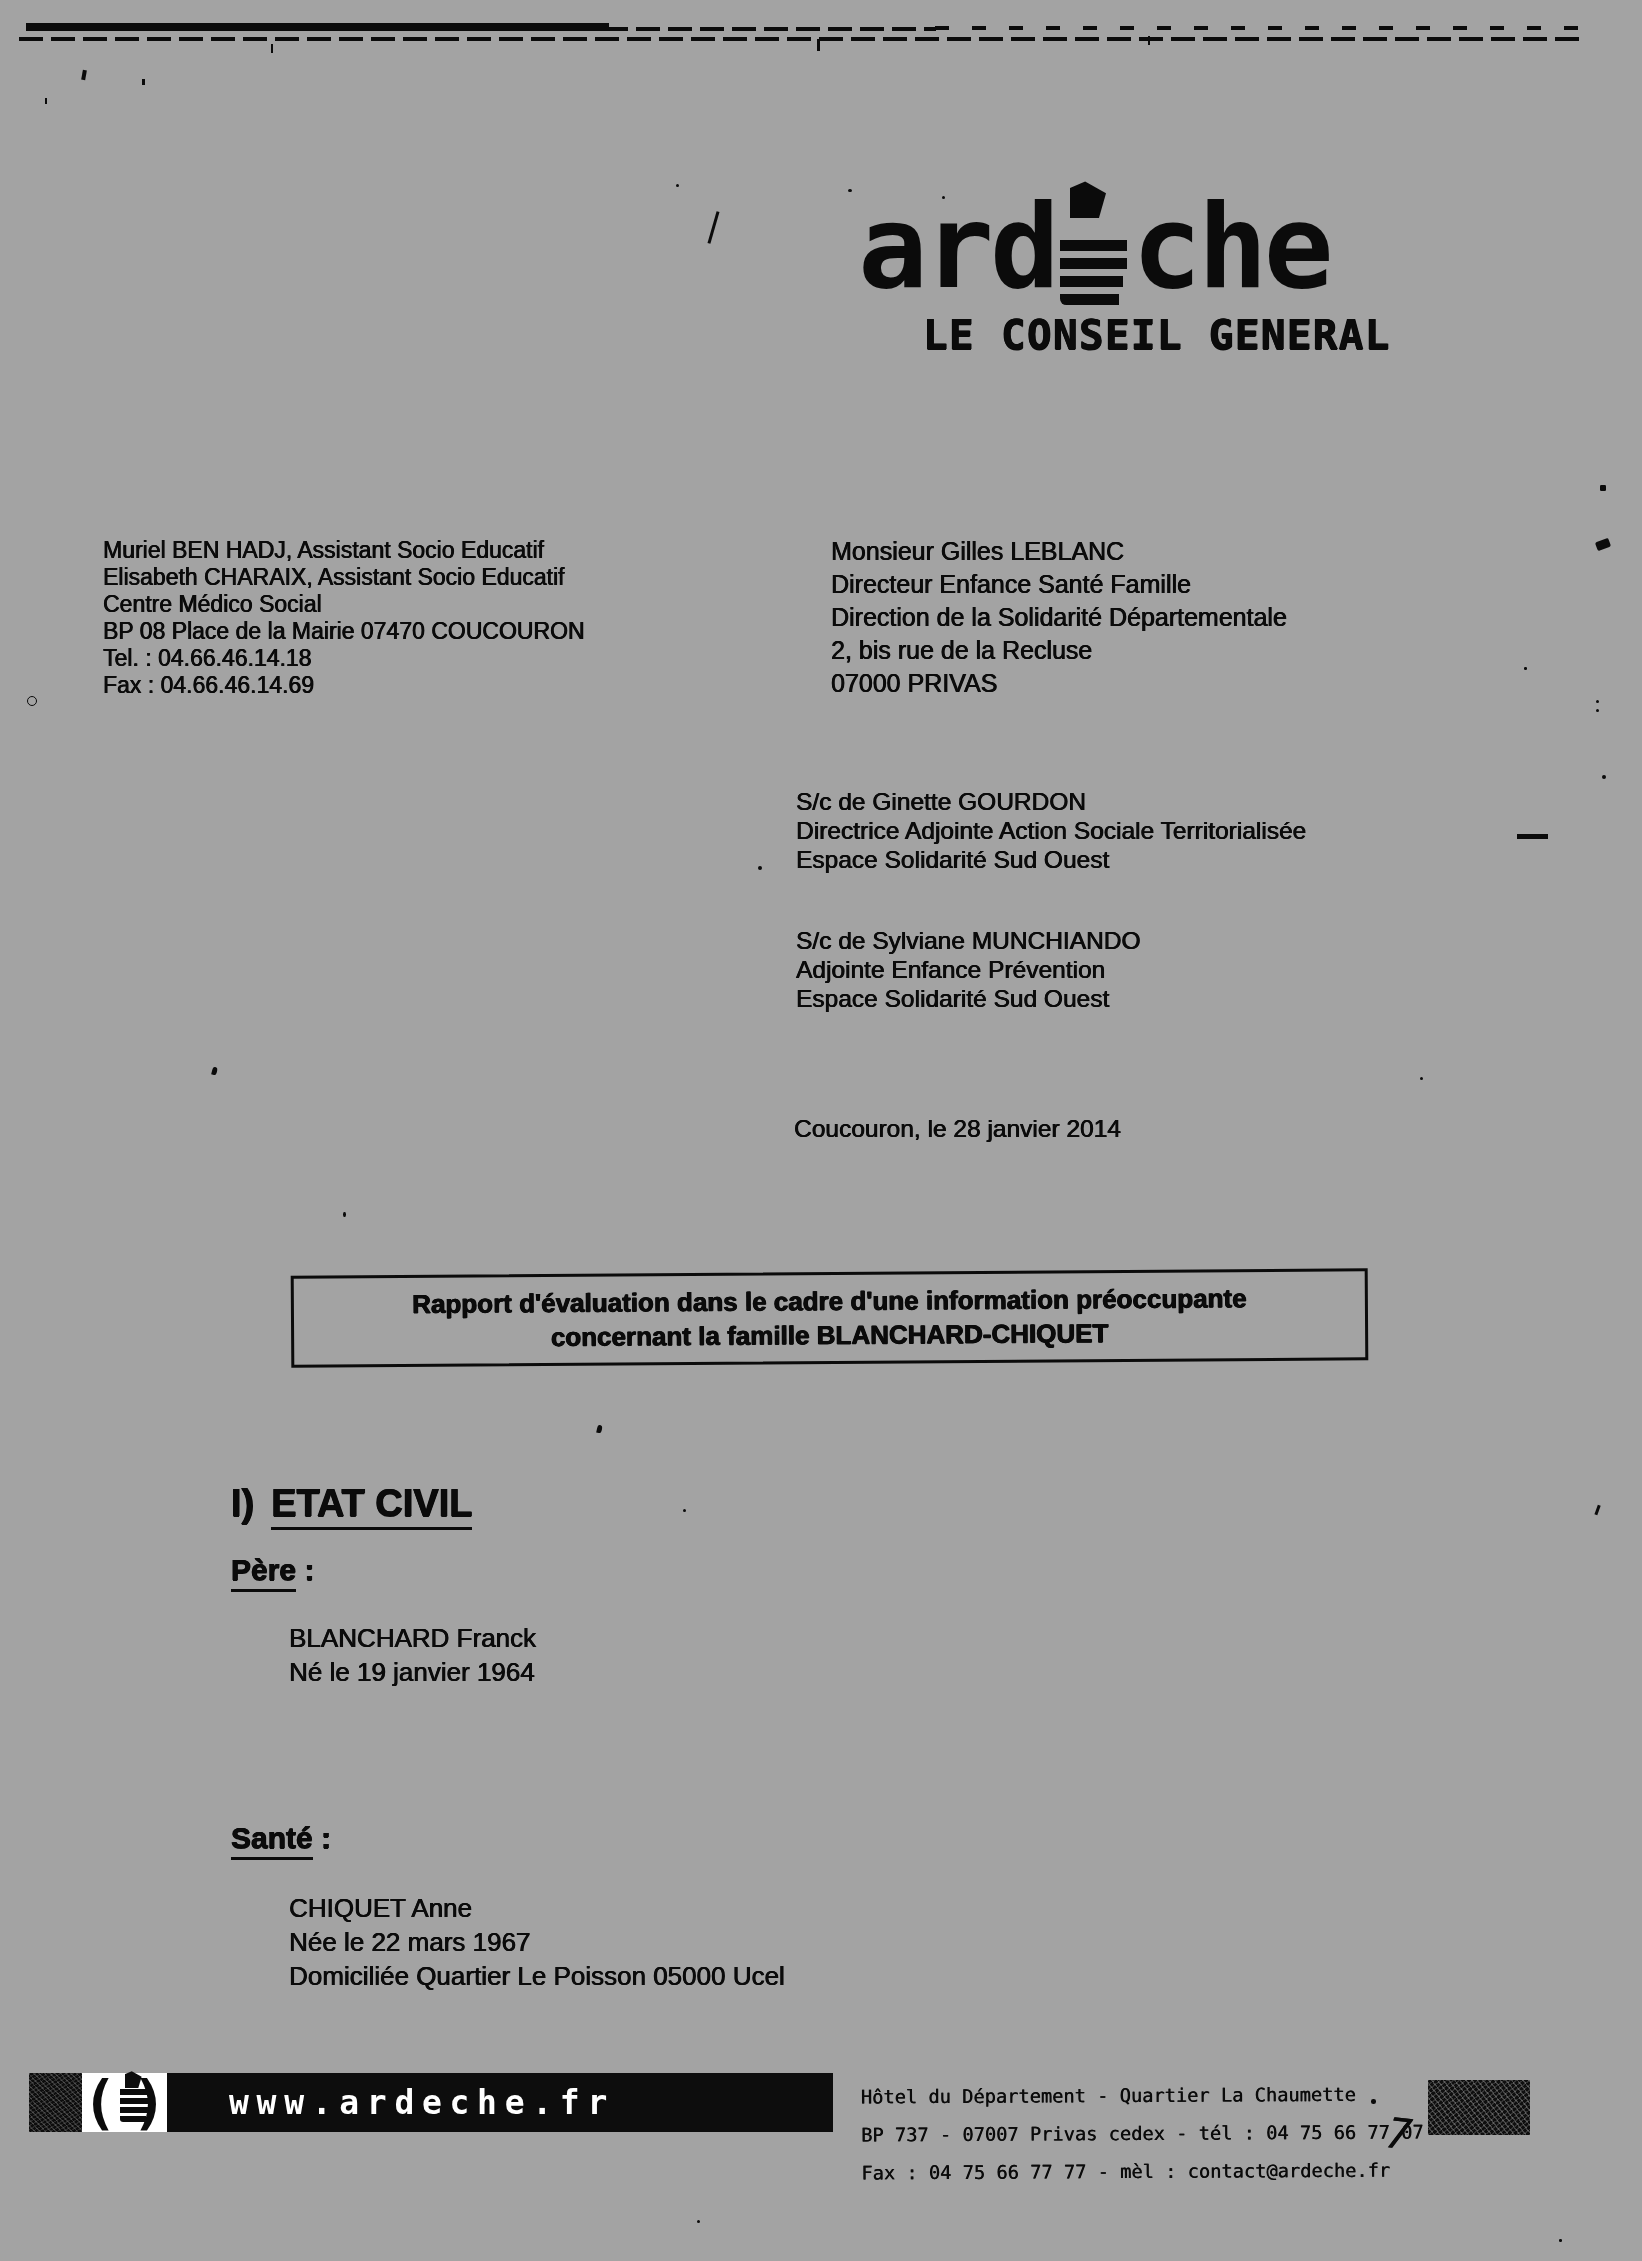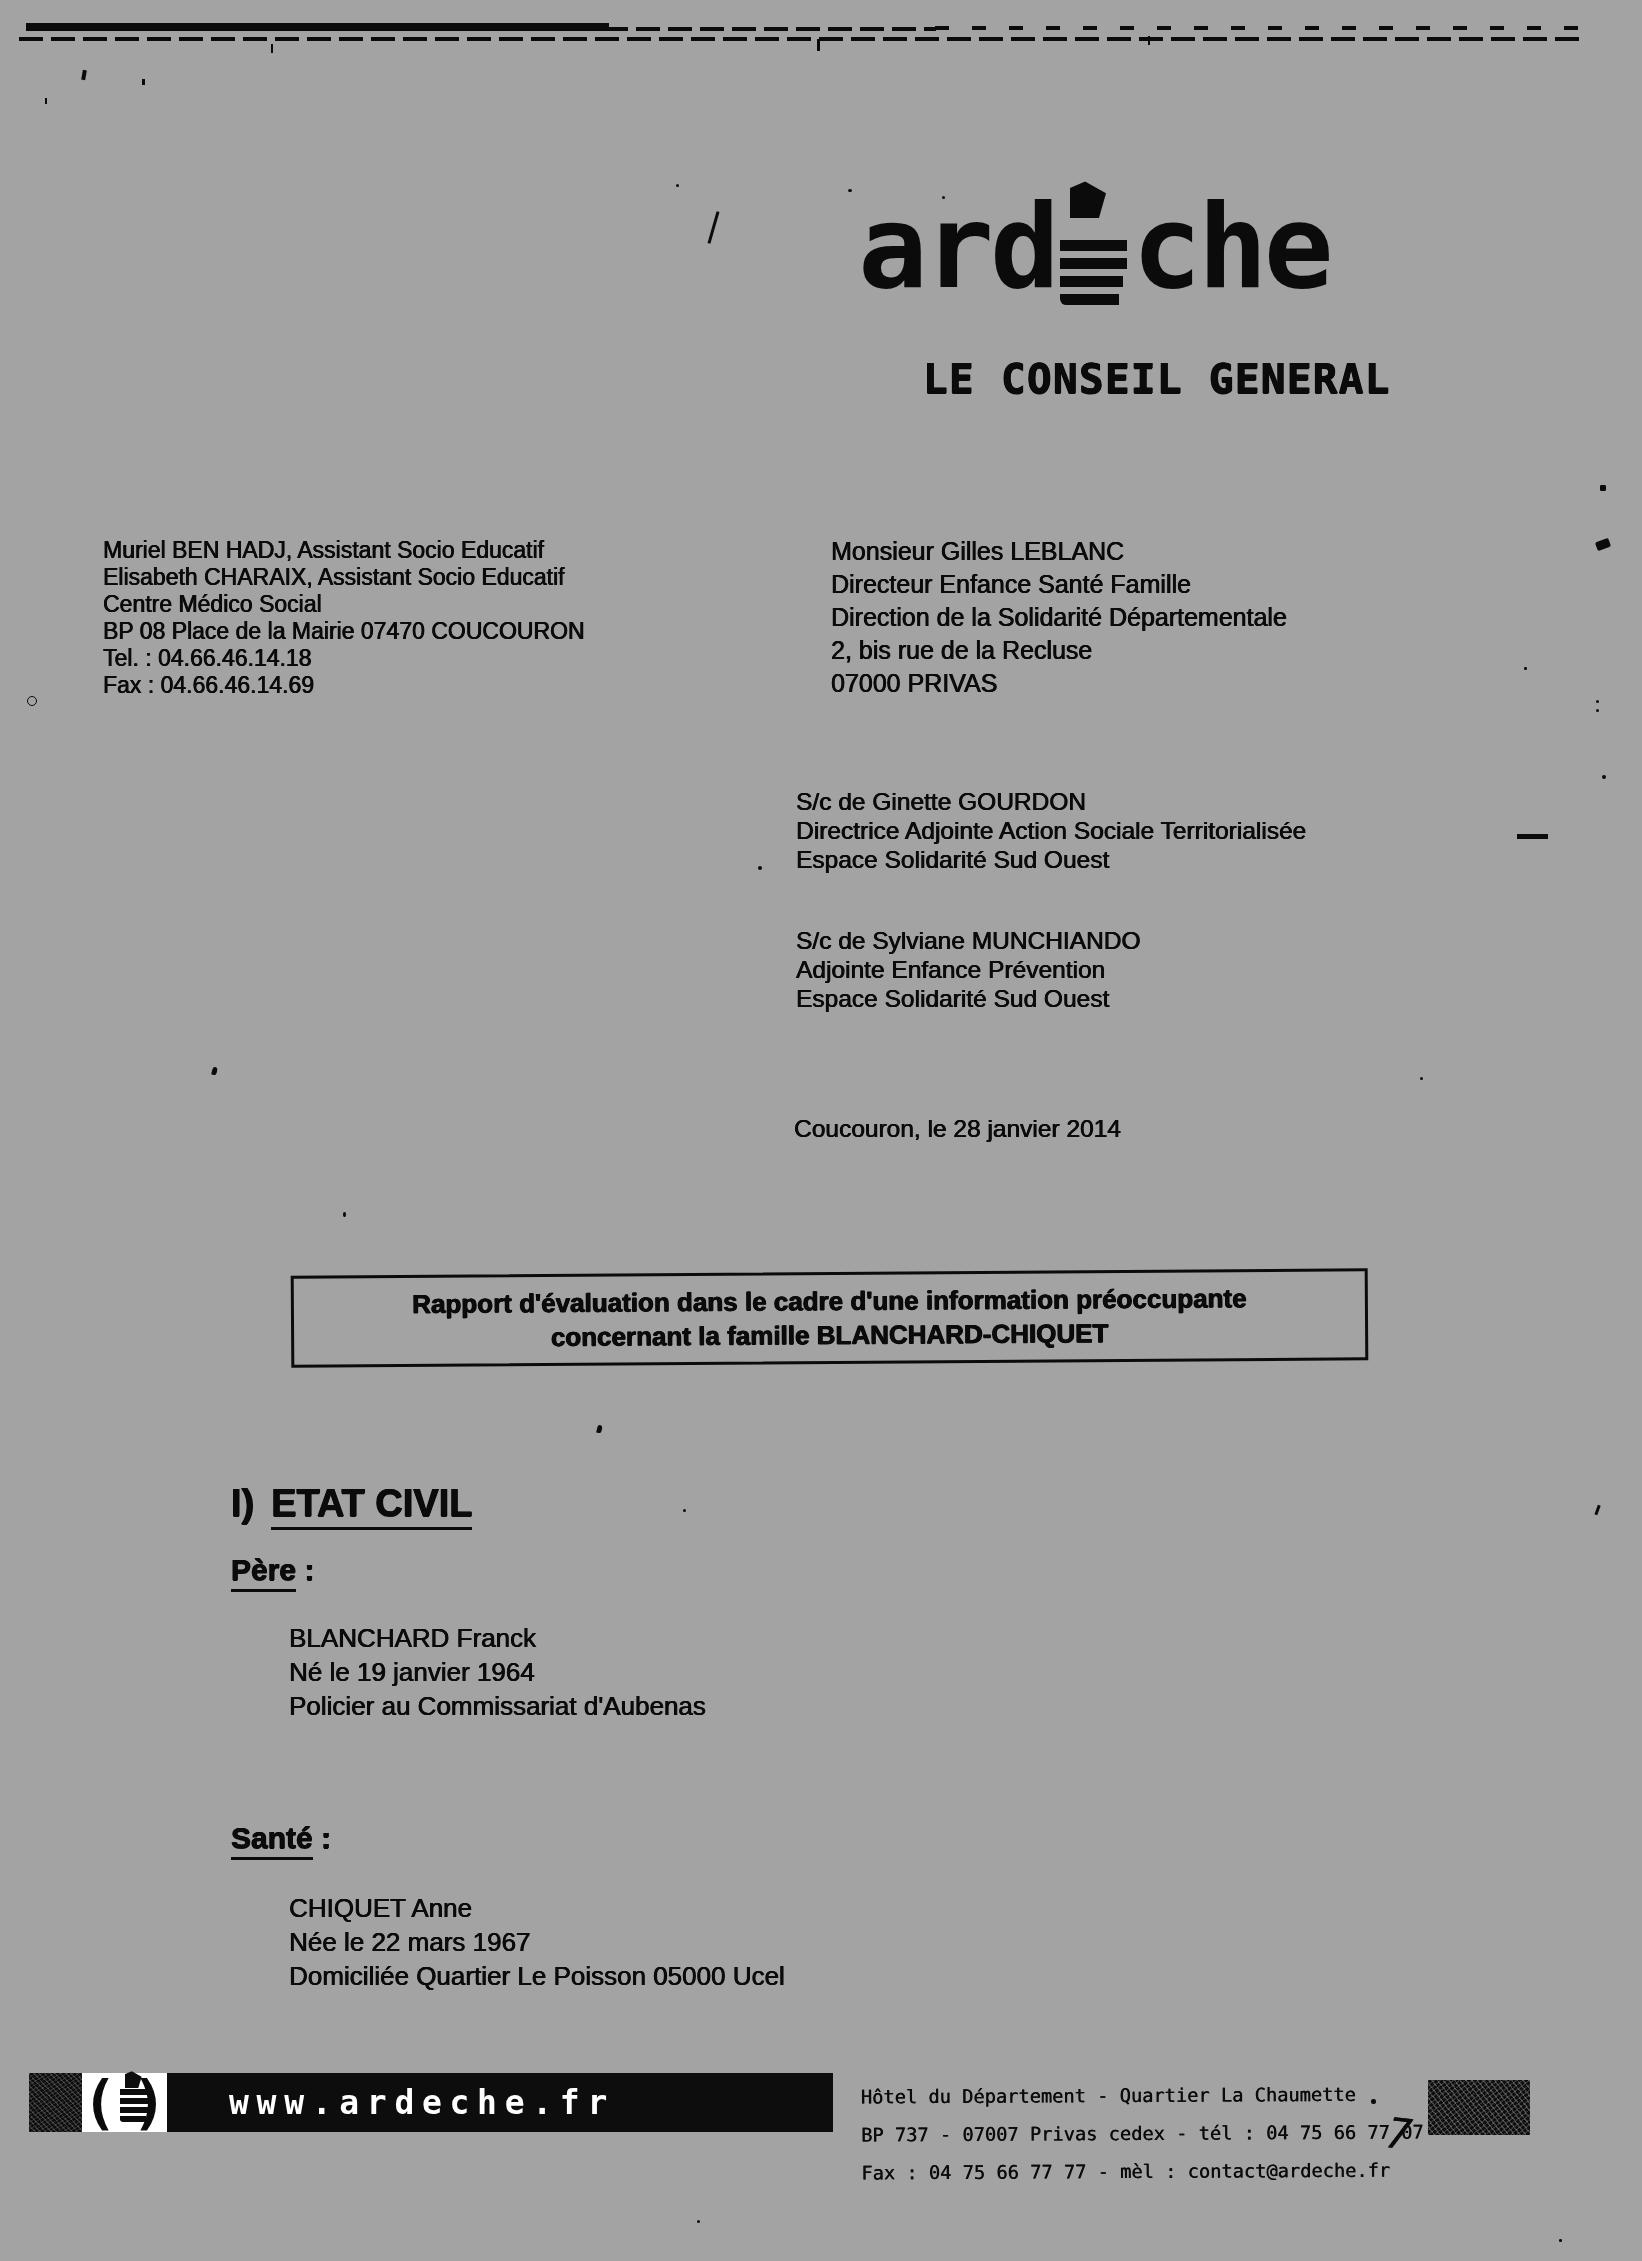--- a/index.html
+++ b/index.html
@@ -25,21 +25,21 @@
   .accent-e .b2 { top:18px; }
   .accent-e .b3 { top:36px; width:63px; }
   .accent-e .b4 { top:54px; width:59px; border-bottom-left-radius:6.4px; }
   .accent-e .flag {
     position:absolute; top:-59px; left:10.3px; width:36px; height:37px; background:#0b0b0b;
     clip-path:polygon(0 100%, 0 18%, 42% 0, 100% 32%, 80% 100%);
   }
   .logo-tagline {
     left:923px; top:315px;
     font-family:"DejaVu Sans Mono", monospace; font-weight:bold;
-    font-size:41px; letter-spacing:1.3px; line-height:1;margin-top:44px;
+    font-size:41px; letter-spacing:1.3px; line-height:1;
   }
 
   
   .sender { left:103px; top:537px; font-size:23px; line-height:27px; }
   .recipient { left:831px; top:535px; font-size:25px; line-height:33px; }
   .careof1 { left:796px; top:787px; font-size:24.5px; line-height:29px; }
   .careof2 { left:796px; top:926px; font-size:24.5px; line-height:29px; }
   .dateline { left:794px; top:1115px; font-size:24.5px; }
 
   
@@ -205,21 +205,20 @@
     <span class="hnum">I)</span><span class="hu">ETAT CIVIL</span>
   </div>
 
   <div class="abs pere plabel ink-heavy">
     <span class="lu">Père</span>
     <span>:</span>
   </div>
   <div class="abs father ink">
     <div>BLANCHARD Franck</div>
     <div>Né le 19 janvier 1964</div>
-    <div>Policier au Commissariat d'Aubenas</div>
   </div>
 
   <div class="abs mere plabel ink-heavy">
     <span class="lu">Santé</span>
     <span>:</span>
   </div>
   <div class="abs mother ink">
     <div>CHIQUET Anne</div>
     <div>Née le 22 mars 1967</div>
     <div>Domiciliée Quartier Le Poisson 05000 Ucel</div>

